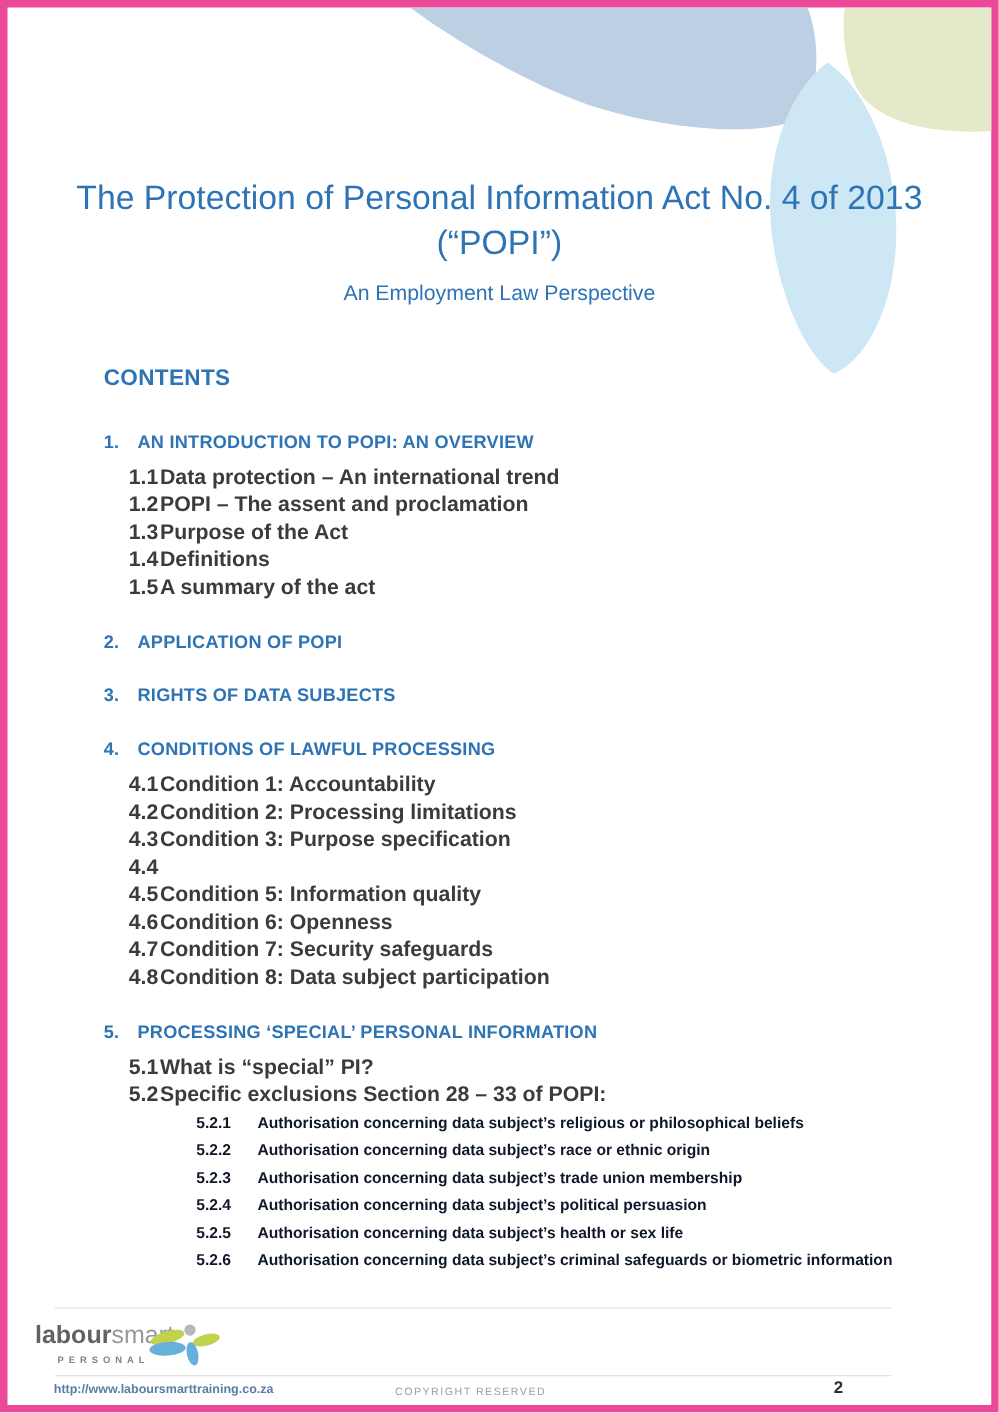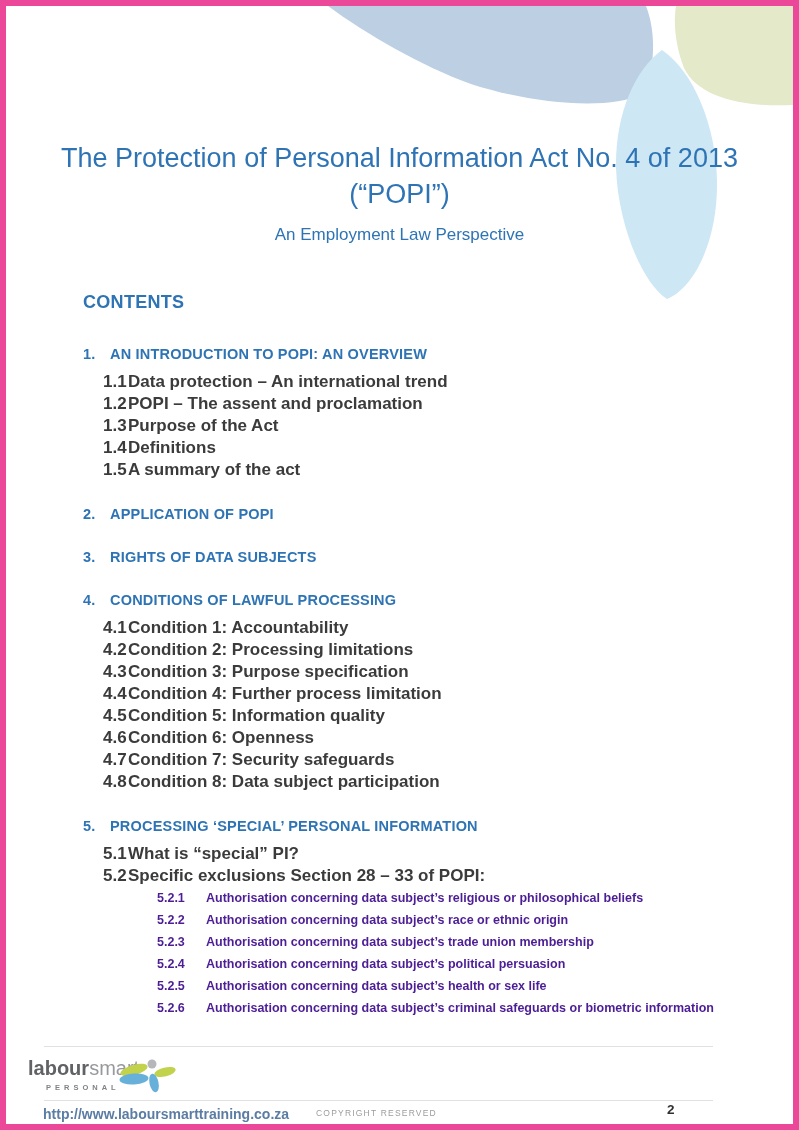--- a/index.html
+++ b/index.html
@@ -26,36 +26,36 @@
   
   .toc { position: absolute; top: 288px; left: 77px; right: 40px; }
   .contents-heading { color: #2e74b5; font-size: 18px; font-weight: 700; line-height: 17px; letter-spacing: 0.3px; }
   .toc-section { margin-top: 24px; }
   .toc-section:first-of-type { margin-top: 34px; }
   .toc-sec-head { display: flex; color: #2e74b5; font-size: 14.5px; font-weight: 700; line-height: 19px; letter-spacing: 0.2px; }
   .toc-sec-num { width: 27px; flex: 0 0 27px; }
   .toc-items { margin-top: 7px; }
   .toc-item { display: flex; padding-left: 20px; font-size: 17px; font-weight: 700; color: #3b3b3b; line-height: 22px; }
   .toc-item .toc-item-num { width: 25px; flex: 0 0 25px; }
-  .toc-subitem { display: flex; padding-left: 74px; font-size: 12.5px; font-weight: 700; color: #4c1d95; line-height: 22px; }
+  .toc-subitem { display: flex; padding-left: 74px; font-size: 12.5px; font-weight: 700; color: #0f172a; line-height: 22px; }
   .toc-subitem .toc-item-num { width: 49px; flex: 0 0 49px; }
 
   
   .rule { position: absolute; left: 38px; width: 669px; height: 1px; background: #e1e1e1; }
   .rule-top { top: 1040px; }
   .rule-bottom { top: 1094px; }
 
   .logo { position: absolute; left: 22px; top: 1048px; width: 170px; height: 42px; }
   .logo-text { position: absolute; left: 0; top: 2px; font-size: 20px; line-height: 24px; }
   .logo-text .brand-bold { color: #616265; font-weight: 700; }
   .logo-text .brand-light { color: #97999c; font-weight: 400; }
   .logo-tagline { position: absolute; left: 18px; top: 29px; font-size: 7.5px; letter-spacing: 4px; color: #808285; font-weight: 700; }
   .logo-mark { position: absolute; left: 90px; top: 2px; }
 
-  .footer-url { position: absolute; left: 37px; top: 1100px; font-size: 14px; font-weight: 700; color: #5b7ca3; text-decoration: none; }
+  .footer-url { position: absolute; left: 37px; top: 1100px; font-size: 10px; font-weight: 700; color: #5b7ca3; text-decoration: none; }
   .footer-copyright { position: absolute; left: 310px; top: 1102px; font-size: 8.5px; letter-spacing: 1.2px; color: #9c9c9c; }
   .footer-pagenum { position: absolute; left: 661px; top: 1096px; font-size: 13.5px; font-weight: 700; color: #303030; }
 </style>
 </head>
 <body>
 
 <div class="page">
 
   <svg class="deco" viewBox="0 0 799 310" xmlns="http://www.w3.org/2000/svg">
     <path fill="#bccfe3" d="M 322 0 L 640 0 C 650 25, 650 65, 636 88 C 600 106, 520 96, 465 78 C 415 60, 360 28, 322 0 Z"></path>
@@ -127,21 +127,20 @@
             <div class="toc-item">
               <span class="toc-item-num">4.2</span>
               <span class="toc-item-label">Condition 2: Processing limitations</span>
             </div>
             <div class="toc-item">
               <span class="toc-item-num">4.3</span>
               <span class="toc-item-label">Condition 3: Purpose specification</span>
             </div>
             <div class="toc-item">
               <span class="toc-item-num">4.4</span>
-              <span class="toc-item-label">Condition 4: Further process limitation</span>
             </div>
             <div class="toc-item">
               <span class="toc-item-num">4.5</span>
               <span class="toc-item-label">Condition 5: Information quality</span>
             </div>
             <div class="toc-item">
               <span class="toc-item-num">4.6</span>
               <span class="toc-item-label">Condition 6: Openness</span>
             </div>
             <div class="toc-item">

